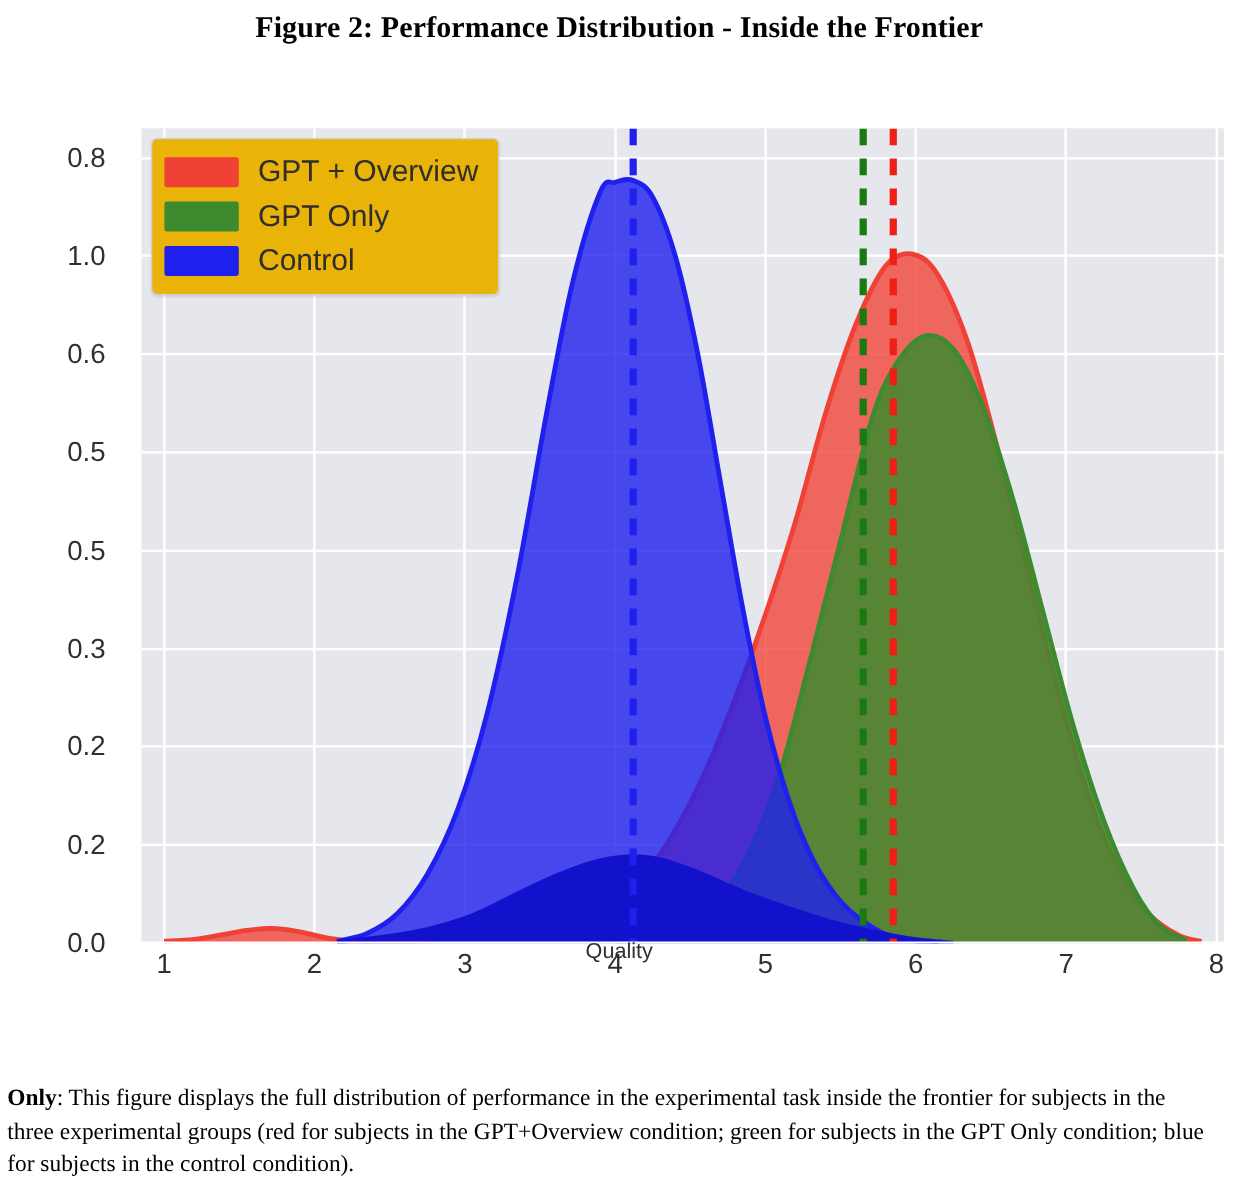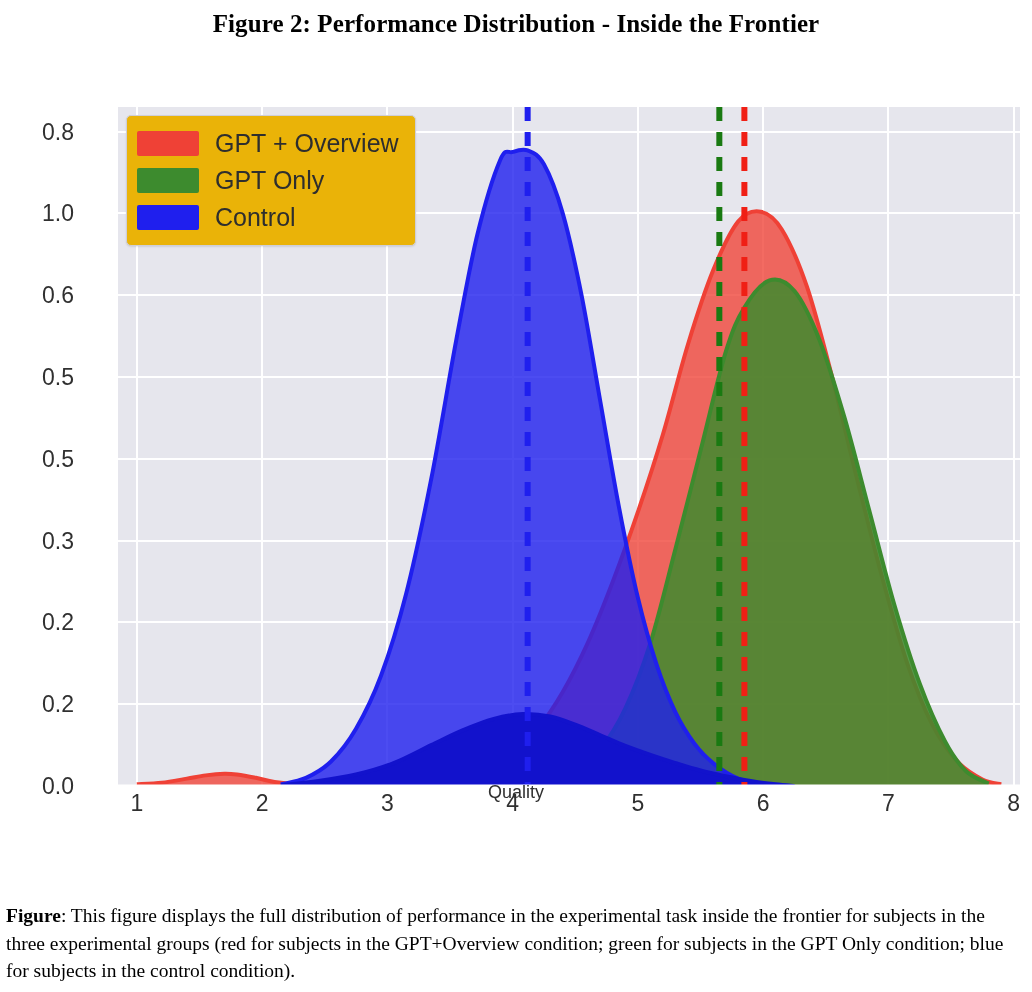--- a/index.html
+++ b/index.html
@@ -59,21 +59,21 @@
     inset: 0;
     width: 100%;
     height: 100%;
   }
 
   
   .ytick {
     position: absolute;
     right: 0;
     width: 60px;
-    text-align: left;
+    text-align: center;
     font-size: 23px;
     color: #303030;
     transform: translateY(-50%);
   }
   .ytick-col {
     position: absolute;
     left: 40px;
     top: 107px;
     width: 62px;
     height: 679px;
@@ -233,16 +233,16 @@
       <div class="xtick" style="left: 269.347px;">3</div>
       <div class="xtick" style="left: 394.625px;">4</div>
       <div class="xtick" style="left: 519.903px;">5</div>
       <div class="xtick" style="left: 645.181px;">6</div>
       <div class="xtick" style="left: 770.458px;">7</div>
       <div class="xtick" style="left: 895.736px;">8</div>
     </div>
   <div class="xlabel">Quality</div>
 
   <div class="notes">
-    <b>Figure</b><span>: This figure displays the full distribution of performance in the experimental task inside the frontier for subjects in the three experimental groups (red for subjects in the GPT+Overview condition; green for subjects in the GPT Only condition; blue for subjects in the control condition).</span>
+    <b>Only</b><span>: This figure displays the full distribution of performance in the experimental task inside the frontier for subjects in the three experimental groups (red for subjects in the GPT+Overview condition; green for subjects in the GPT Only condition; blue for subjects in the control condition).</span>
   </div>
 
 </div>
 
 </body></html>

